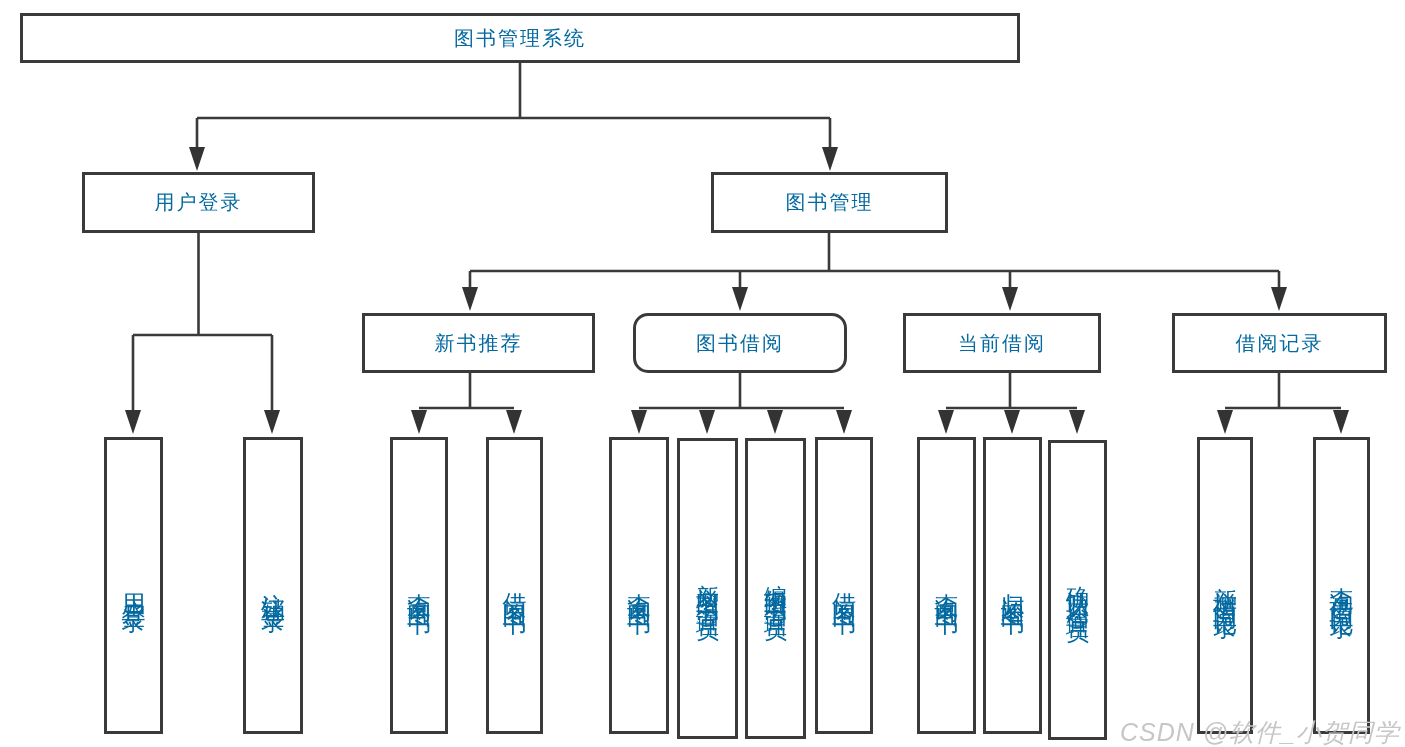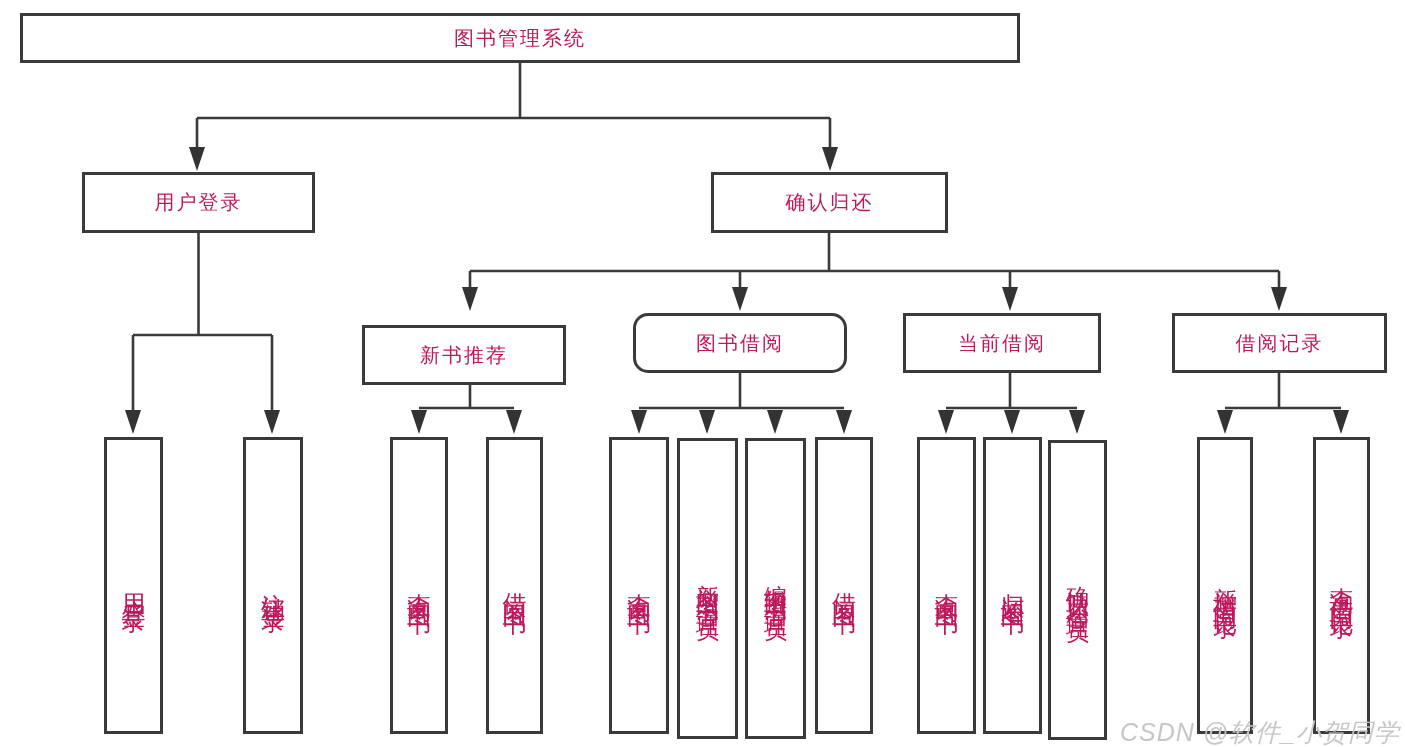--- a/index.html
+++ b/index.html
@@ -12,37 +12,37 @@
   }
   svg.wires{position:absolute;left:0;top:0;z-index:1;}
   .box{
     position:absolute;
     box-sizing:border-box;
     border:3px solid #3a3a3a;
     background:#ffffff;
     display:flex;
     align-items:center;
     justify-content:center;
-    color:#be185d;
+    color:#0369a1;
     z-index:2;
     text-align:center;
   }
   .hbox{font-size:20px;letter-spacing:2px;white-space:nowrap;}
   .leaf{
     writing-mode:vertical-rl;
     font-size:24px;
     letter-spacing:6px;
     line-height:1;
   }
   .leaf.long{font-size:23px;letter-spacing:5px;}
   
   .n-root   {left:20px;  top:13px;  width:1000px;height:50px;}
   .n-lv2a   {left:82px;  top:172px; width:233px; height:61px;}
   .n-lv2b   {left:711px; top:172px; width:237px; height:61px;}
-  .n-lv3a   {left:362px; top:313px; width:204px; height:60px;margin-top:12px;}
+  .n-lv3a   {left:362px; top:313px; width:233px; height:60px;}
   .n-lv3b   {left:633px; top:313px; width:214px; height:60px;border-radius:15px;}
   .n-lv3c   {left:903px; top:313px; width:198px; height:60px;}
   .n-lv3d   {left:1172px;top:313px; width:215px; height:60px;}
   .n-lfA1   {left:104px; top:437px; width:59px;  height:297px;}
   .n-lfA2   {left:243px; top:437px; width:60px;  height:297px;}
   .n-lfB1   {left:390px; top:437px; width:58px;  height:297px;}
   .n-lfB2   {left:486px; top:437px; width:57px;  height:297px;}
   .n-lfC1   {left:609px; top:437px; width:60px;  height:297px;}
   .n-lfC2   {left:677px; top:438px; width:61px;  height:301px;}
   .n-lfC3   {left:745px; top:438px; width:61px;  height:301px;}
@@ -97,21 +97,21 @@
       <polygon points="1012,434 1004,410 1020,410"></polygon>
       <polygon points="1077,434 1069,410 1085,410"></polygon>
       <polygon points="1225,434 1217,410 1233,410"></polygon>
       <polygon points="1341,434 1333,410 1349,410"></polygon>
     </g>
   </svg>
 
   <div class="box hbox n-root">图书管理系统</div>
 
   <div class="box hbox n-lv2a">用户登录</div>
-  <div class="box hbox n-lv2b">确认归还</div>
+  <div class="box hbox n-lv2b">图书管理</div>
 
   <div class="box hbox n-lv3a">新书推荐</div>
   <div class="box hbox n-lv3b">图书借阅</div>
   <div class="box hbox n-lv3c">当前借阅</div>
   <div class="box hbox n-lv3d">借阅记录</div>
 
   <div class="box leaf n-lfA1">用户登录</div>
   <div class="box leaf n-lfA2">注销登录</div>
 
   <div class="box leaf n-lfB1">查询图书</div>

